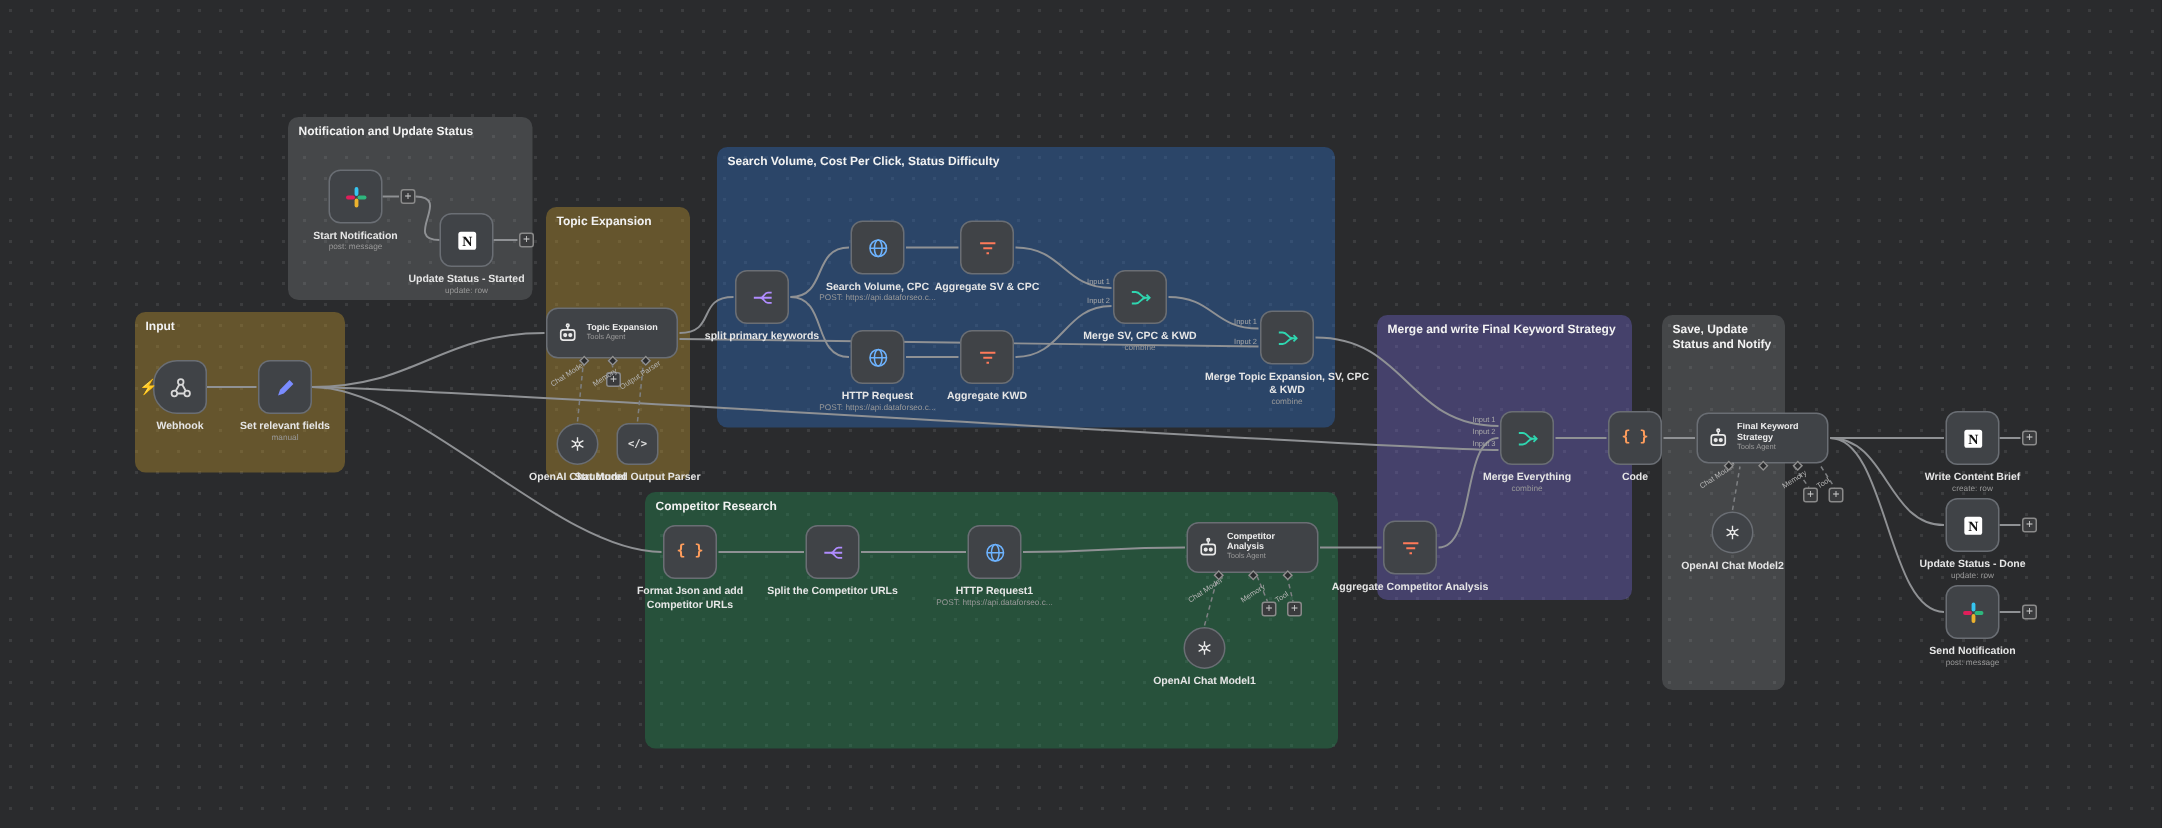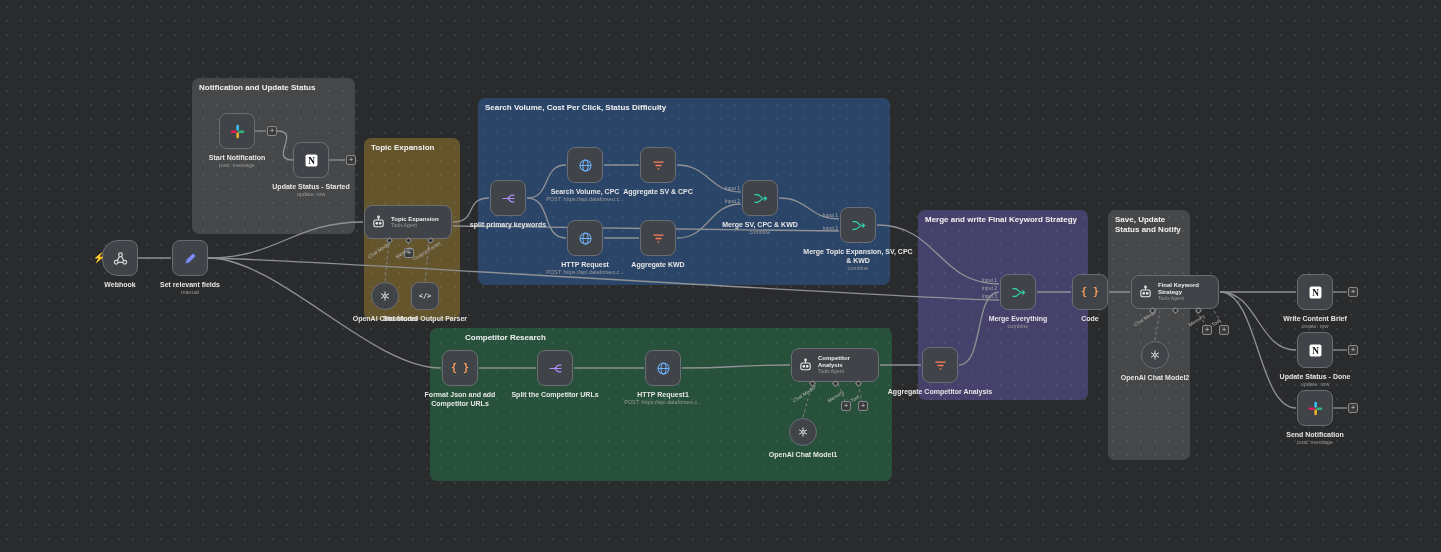--- a/index.html
+++ b/index.html
@@ -79,30 +79,33 @@
       <path d="M385 281 L389 241" class="edge sub"></path>
       <path d="M425 281 L429 241" class="edge sub"></path>
       <path d="M803 417 L812 384" class="edge sub"></path>
       <path d="M1155 340 L1160 311" class="edge sub"></path>
       <path d="M408 242 L409 248" class="edge sub"></path>
       <path d="M838 384 L845 401" class="edge sub"></path>
       <path d="M858 384 L862 401" class="edge sub"></path>
       <path d="M1196 311 L1206 325" class="edge sub"></path>
       <path d="M1214 311 L1223 325" class="edge sub"></path>
     </svg>
-<div class="group" style="left: 192px; top: 78px; width: 163px; height: 156px; background: rgba(140, 142, 146, 0.28);">
+<div class="group" style="left: 192px; top: 78px; width: 163px; height: 122px; background: rgba(140, 142, 146, 0.28);">
       <div class="gtitle">Notification and Update Status</div>
+    </div>
+    <div class="group" style="left: 90px; top: 208px; width: 140px; height: 107px; background: rgba(190, 150, 45, 0.4);">
+      <div class="gtitle">Input</div>
     </div>
     <div class="group" style="left: 364px; top: 138px; width: 96px; height: 182px; background: rgba(190, 150, 45, 0.4);">
       <div class="gtitle">Topic Expansion</div>
     </div>
     <div class="group" style="left: 478px; top: 98px; width: 412px; height: 187px; background: rgba(45, 105, 185, 0.42);">
       <div class="gtitle">Search Volume, Cost Per Click, Status Difficulty</div>
     </div>
-    <div class="group" style="left: 430px; top: 328px; width: 462px; height: 153px; background: rgba(35, 145, 85, 0.38); padding-left: 28px;">
+    <div class="group" style="left: 430px; top: 328px; width: 462px; height: 171px; background: rgba(35, 145, 85, 0.38);">
       <div class="gtitle">Competitor Research</div>
     </div>
     <div class="group" style="left: 918px; top: 210px; width: 170px; height: 190px; background: rgba(110, 100, 200, 0.4);">
       <div class="gtitle">Merge and write Final Keyword Strategy</div>
     </div>
     <div class="group" style="left: 1108px; top: 210px; width: 82px; height: 250px; background: rgba(140, 142, 146, 0.28);">
       <div class="gtitle">Save, Update Status and Notify</div>
     </div>
     <div class="node square" style="left: 219px; top: 113px;">
       <svg class="ic" viewBox="0 0 20 20">

